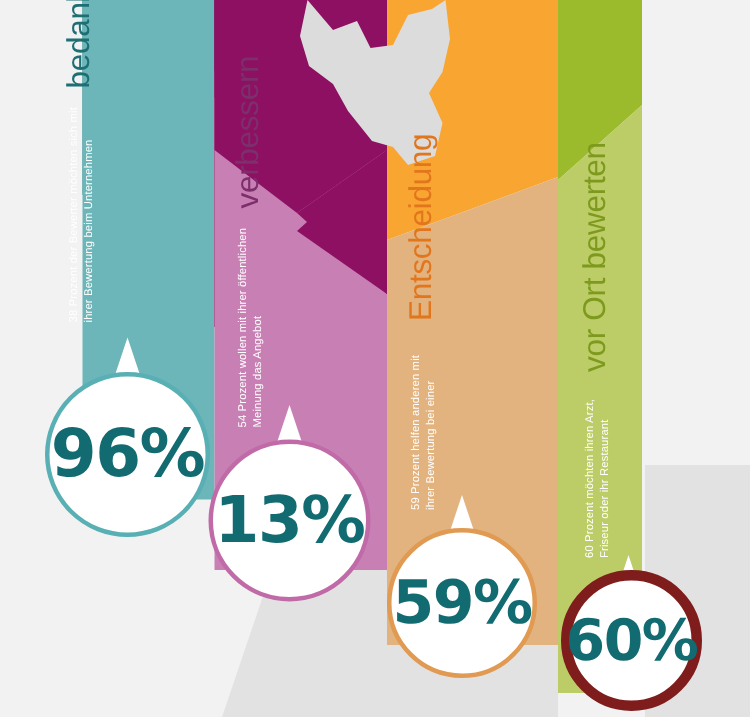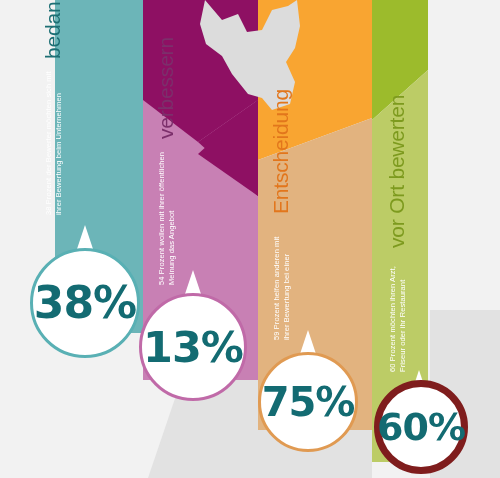--- a/index.html
+++ b/index.html
@@ -94,29 +94,29 @@
     <path d="M 372 0 L 428 0 L 428 70 L 372 120 Z" fill="#9cbb2c"></path>
     <path d="M 372 120 L 428 70 L 428 462 L 372 462 Z" fill="#bccc66"></path>
     <path d="M 396 440 L 419 370 L 442 440 Z" fill="#ffffff"></path>
 
     <path d="M 205 0 L 222 20 L 238 14 L 247 32 L 262 30 L 272 10 L 288 6
              L 297 0 L 300 26 L 295 48 L 286 62 L 295 82 L 290 104 L 272 110
              L 262 98 L 248 94 L 232 74 L 222 56 L 206 44 L 200 24 Z" fill="#dcdcdc"></path>
   </svg>
 
   <div class="pct-circle" style="left:30px;top:248px;width:110px;height:110px;border:3px solid #59b0b4;">
-    <span style="font-size:44px;">38%</span>
+    <span style="font-size:44px;">96%</span>
   </div>
 
   <div class="pct-circle" style="left:139px;top:293px;width:108px;height:108px;border:3px solid #c06aa8;">
     <span style="font-size:43px;">13%</span>
   </div>
 
   <div class="pct-circle" style="left:258px;top:352px;width:100px;height:100px;border:3px solid #e09a52;">
-    <span style="font-size:40px;">75%</span>
+    <span style="font-size:40px;">59%</span>
   </div>
 
   <div class="pct-circle" style="left:374px;top:380px;width:94px;height:94px;border:7px solid #7f1d1d;">
     <span style="font-size:38px;">60%</span>
   </div>
 
   <div class="vlabel" style="left:42px;top:215px;">
     <span class="small" style="color:#ffffff;">38 Prozent der Bewerter möchten sich mit ihrer Bewertung beim Unternehmen</span>
     <span class="big" style="color:#1d6f74;">bedanken</span>
   </div>

